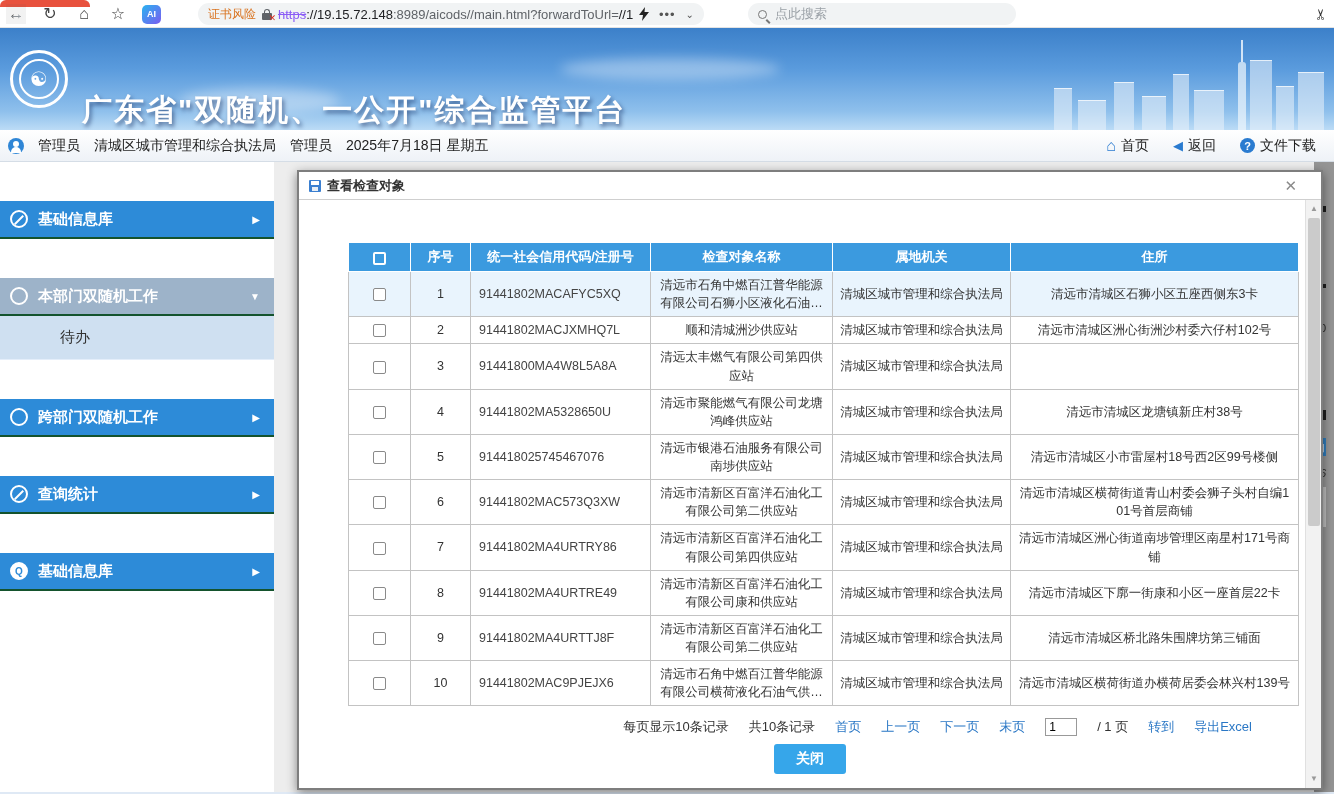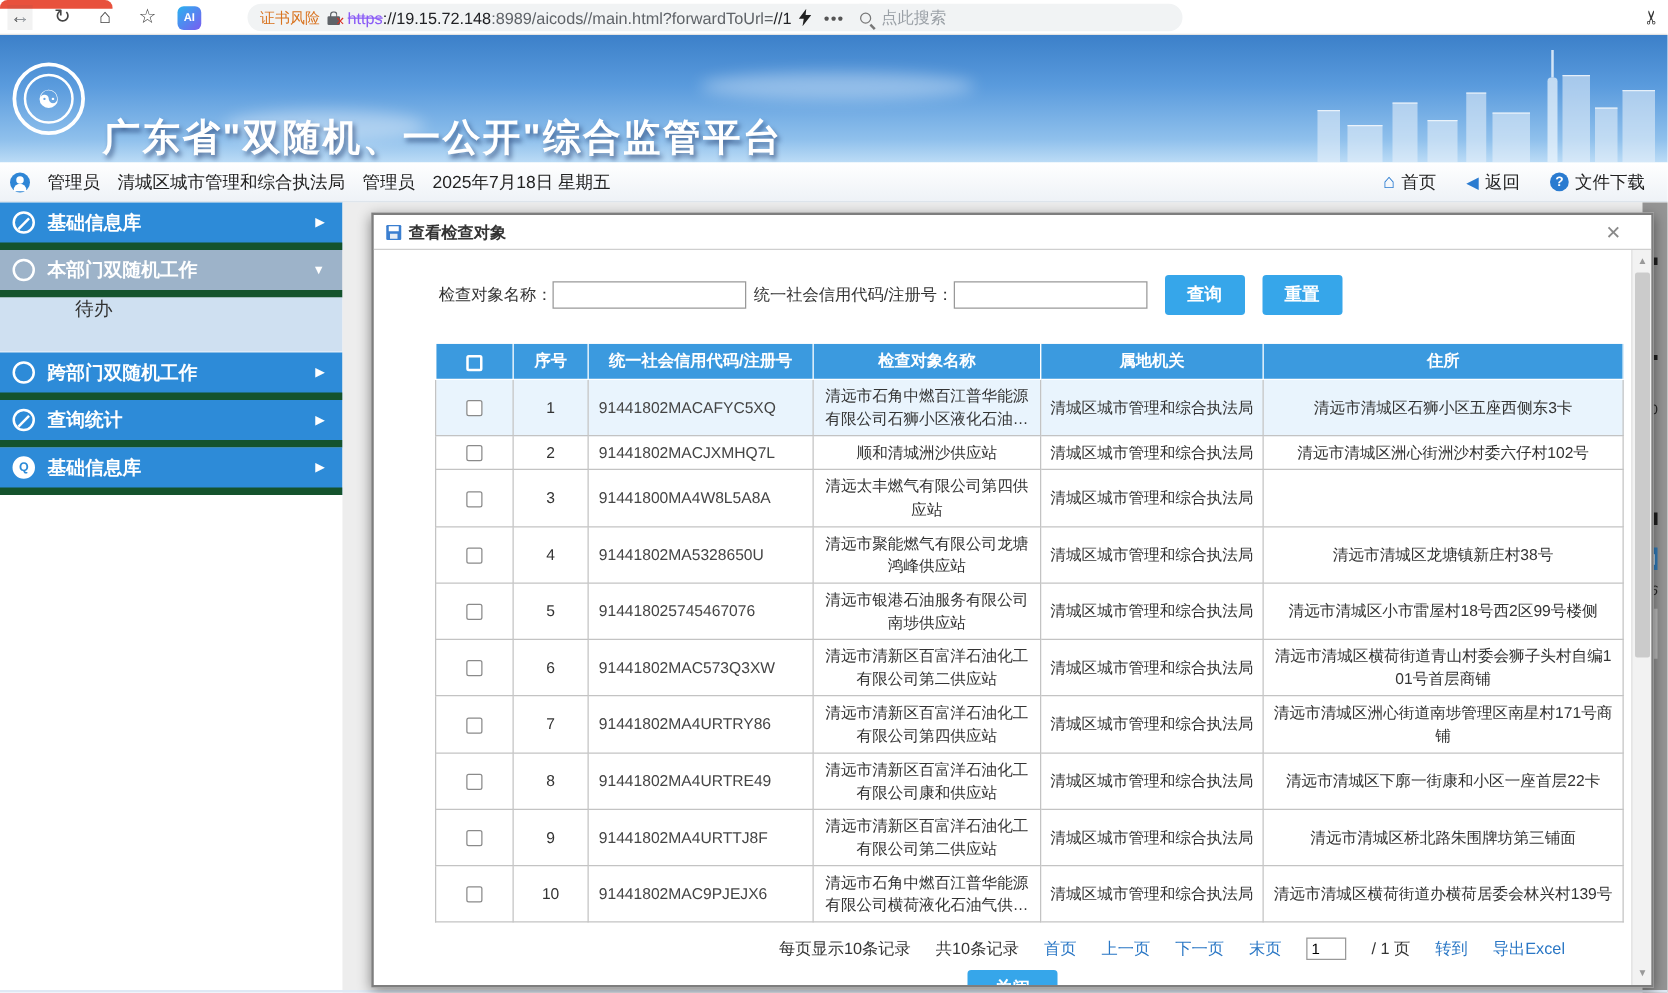--- a/index.html
+++ b/index.html
@@ -27,21 +27,21 @@
     border:1.5px solid #5f6368; border-bottom:none; border-radius:4px 4px 0 0; }
   .lock-x .x { position:absolute; right:-4px; bottom:-3px; color:#d93025; font-size:9px; font-weight:bold; }
   .u-https { color:#8b5cf6; text-decoration:line-through; }
   .u-host { color:#202124;text-align:right; }
   .u-path { color:#5f6368; }
   .url-text { overflow:hidden; white-space:nowrap; }
   .pill-ctrl { display:flex; gap:10px; align-items:center; margin-left:auto; color:#444; }
   .bolt svg { display:block; }
   .dots { font-size:13px; letter-spacing:1px; color:#555; }
   .chev { font-size:10px; color:#555; }
-  .search-pill { position:absolute; left:678px; top:3px; width:268px; height:22px;
+  .search-pill { position:absolute; left:748px; top:3px; width:268px; height:22px;
     background:#f1f3f4; border-radius:11px; display:flex; align-items:center; padding:0 10px; gap:8px; }
   .mag { width:9px; height:9px; border:1.5px solid #777; border-radius:50%; position:relative; }
   .mag::after { content:""; position:absolute; left:8px; top:8px; width:5px; height:1.5px;
     background:#777; transform:rotate(45deg); transform-origin:left top; }
   .search-ph { color:#9aa0a6; font-size:13px; }
   .scissors { position:absolute; right:6px; top:5px; font-size:15px; color:#333; transform:rotate(-90deg); }
 
   
   .banner { position:absolute; left:0; top:28px; width:1334px; height:102px; overflow:hidden;
     background:linear-gradient(180deg,#3c80c9 0%,#5a9bdd 40%,#8fc0ec 82%,#bcdcf6 100%); }
@@ -70,24 +70,24 @@
   .ub-link { display:flex; align-items:center; gap:5px; color:#222; cursor:pointer; }
   .home-ico { color:#2a7bd0; font-size:16px; line-height:14px; font-weight:bold; }
   .back-ico { color:#2a7bd0; font-size:13px; }
   .q-ico { width:15px; height:15px; border-radius:50%; background:#2a7bd0; color:#fff;
     font-size:11px; font-weight:bold; display:flex; align-items:center; justify-content:center; }
 
   
   .sidebar { position:absolute; left:0; top:162px; width:274px; bottom:0; background:#fff; }
   .menu-item { height:38px; display:flex; align-items:center; padding:0 14px 0 10px;
     background:#2d8bd8; color:#fff; font-size:15px; font-weight:bold; cursor:pointer;
-    border-bottom:6px solid #14532d; gap:10px; }
+    border-bottom:2px solid #14532d; gap:10px;margin-top:39px; }
   .menu-item.expanded { background:#9db3c9; }
   .menu-item .arrow { margin-left:auto; font-size:10px; color:#fff; }
-  .menu-sub { height:44px; display:flex; padding-left:60px;
+  .menu-sub { height:44px; display:flex; align-items:center; padding-left:60px;
     background:#cfe0f1; color:#333; font-size:15px; cursor:pointer; border-bottom:1px solid #e4eefa; }
   .micon { width:18px; height:18px; border:2px solid #fff; border-radius:50%;
     position:relative; flex:0 0 auto; display:flex; align-items:center; justify-content:center;
     font-size:10px; color:#fff; font-weight:bold; }
   .micon.slash::after { content:""; position:absolute; left:1px; top:7px; width:12px; height:2px;
     background:#fff; transform:rotate(-45deg); }
   .micon.solid { background:#fff; color:#2d8bd8; }
 
   
   .main-area { position:absolute; left:274px; top:162px; right:0; bottom:0; background:#fafafa; }
@@ -271,29 +271,20 @@
 </div>
 
 <div class="modal">
   <div class="modal-titlebar">
     <span class="disk-ico"></span>
     <span class="modal-title">查看检查对象</span>
     <span class="modal-close">✕</span>
   </div>
 
   <div class="modal-body">
-    <div class="search-row">
-      <label>检查对象名称：</label>
-      <input class="inp" type="text" style="">
-      <span class="gap6"></span>
-      <label>统一社会信用代码/注册号：</label>
-      <input class="inp" type="text" style="">
-      <button class="btn">查询</button>
-      <button class="btn">重置</button>
-    </div>
 
     <table class="grid-table">
       <colgroup>
         <col style="width:62px">
           <col style="width:60px">
           <col style="width:180px">
         <col style="width:182px">
           <col style="width:178px">
           <col style="width:288px">
       </colgroup>

